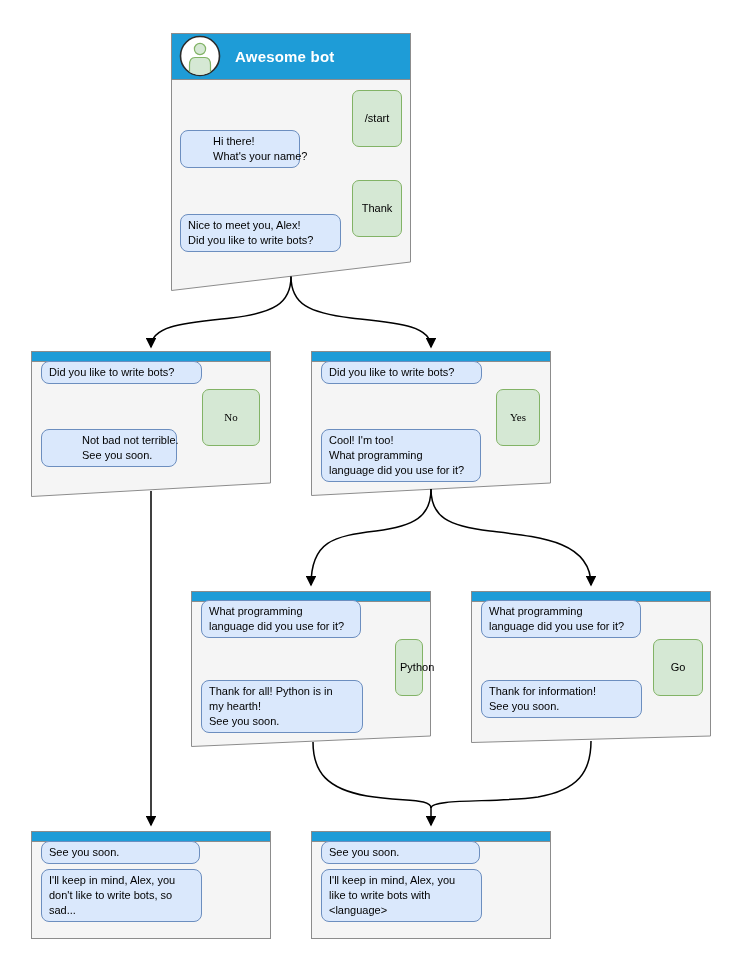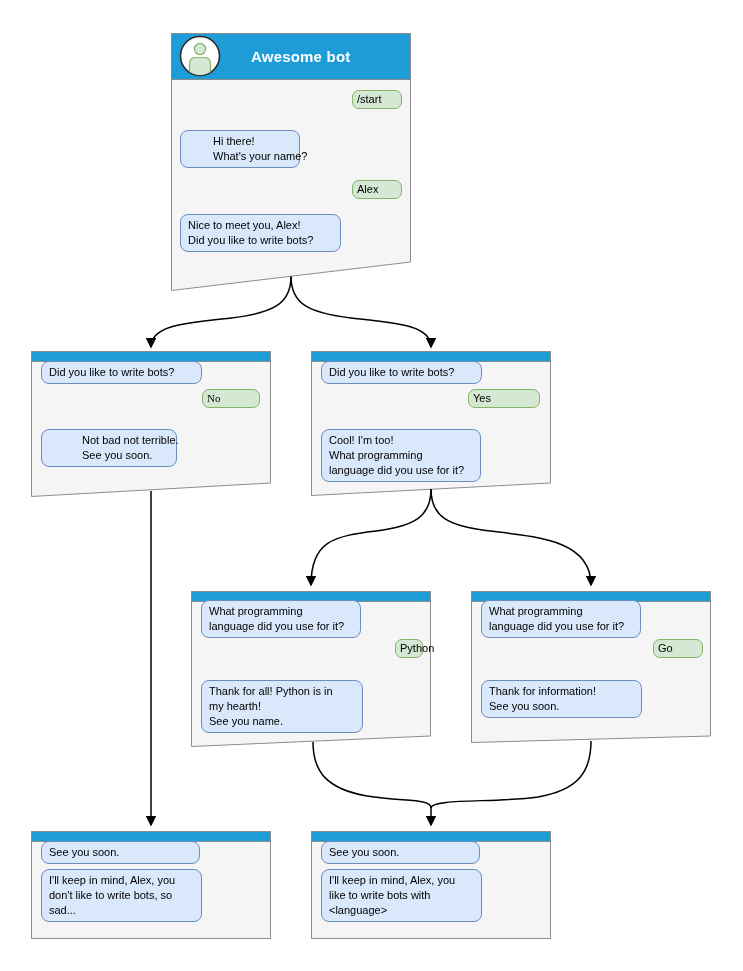--- a/index.html
+++ b/index.html
@@ -6,39 +6,39 @@
   #canvas {
     position:relative; width:743px; height:971px;
     background:#ffffff; overflow:hidden;
     font-family:"Liberation Sans", sans-serif;
     color:#000;
   }
   .window { position:absolute; width:240px; }
   .frame { position:absolute; left:0; top:0; }
   .titlebar {
     position:absolute; left:0; top:0; width:240px; height:46px;
-    display:flex; align-items:center;gap:16px;
+    display:flex; align-items:center;
   }
   .avatar { margin-left:8px; flex:0 0 auto; }
   .win-title {
     margin-left:14px; color:#ffffff; font-weight:bold; font-size:15px;
     letter-spacing:0.2px;
   }
   .bubble {
     position:absolute; box-sizing:border-box;
     font-size:11px; line-height:1.35; white-space:pre;
     border-radius:8px;
   }
   .bubble.bot {
     background:var(--incoming-fill); border:1px solid var(--incoming-border);
     padding:3px 7px;
   }
   .bubble.user {
     background:var(--outgoing-fill); border:1px solid var(--outgoing-border);
-    padding:1px 4px; text-align:left; border-radius:7px;
+    padding:20px 4px; text-align:center; border-radius:7px;
   }
   #connectors { position:absolute; left:0; top:0; pointer-events:none; }
   #connectors path { fill:none; stroke:var(--connector); stroke-width:1.5px; }
 </style>
 </head>
 <body>
 
 <div id="canvas">
 
   <div class="window" style="left:171px; top:33px; height:258px;">
@@ -57,21 +57,21 @@
         <g clip-path="url(#avclip)">
           <circle cx="21" cy="14" r="5.6" style="fill:var(--outgoing-fill); stroke:var(--outgoing-border); stroke-width:1.2"></circle>
           <path d="M10.5,41 L10.5,30 Q10.5,22.5 16,22.5 L26,22.5 Q31.5,22.5 31.5,30 L31.5,41 Z" style="fill:var(--outgoing-fill); stroke:var(--outgoing-border); stroke-width:1.2"></path>
         </g>
       </svg>
       <span class="win-title">Awesome bot</span>
     </div>
     <div class="bubble user" style="right:9px; top:57px; width:50px;">/start</div>
     <div class="bubble bot" style="left:9px; top:97px; width:120px;padding-left:32px;">Hi there!
 What's your name?</div>
-    <div class="bubble user" style="right:9px; top:147px; width:50px;">Alex</div>
+    <div class="bubble user" style="right:9px; top:147px; width:50px;">Thank</div>
     <div class="bubble bot" style="left:9px; top:181px; width:161px;">Nice to meet you, Alex!
 Did you like to write bots?</div>
   </div>
 
   <div class="window" style="left:31px; top:351px; height:146px;">
     <svg class="frame" width="240" height="146" viewBox="0 0 240 146">
       <polygon points="0.5,0.5 239.5,0.5 239.5,132 0.5,145.5" style="fill:var(--window-fill); stroke:var(--window-border); stroke-width:1"></polygon>
       <rect x="0.5" y="0.5" width="239" height="10" style="fill:var(--header-blue); stroke:var(--window-border); stroke-width:1"></rect>
     </svg>
     <div class="bubble bot" style="left:10px; top:10px; width:161px;">Did you like to write bots?</div>
@@ -79,37 +79,37 @@
     <div class="bubble bot" style="left:10px; top:78px; width:136px;padding-left:40px;">Not bad not terrible.
 See you soon.</div>
   </div>
 
   <div class="window" style="left:311px; top:351px; height:146px;">
     <svg class="frame" width="240" height="146" viewBox="0 0 240 146">
       <polygon points="0.5,0.5 239.5,0.5 239.5,132 0.5,144.5" style="fill:var(--window-fill); stroke:var(--window-border); stroke-width:1"></polygon>
       <rect x="0.5" y="0.5" width="239" height="10" style="fill:var(--header-blue); stroke:var(--window-border); stroke-width:1"></rect>
     </svg>
     <div class="bubble bot" style="left:10px; top:10px; width:161px;">Did you like to write bots?</div>
-    <div class="bubble user" style="right:11px; top:38px; width:72px;">Yes</div>
+    <div class="bubble user" style="right:11px; top:38px; width:44px;font-family:Liberation Serif, serif;">Yes</div>
     <div class="bubble bot" style="left:10px; top:78px; width:160px;">Cool! I'm too!
 What programming
 language did you use for it?</div>
   </div>
 
   <div class="window" style="left:191px; top:591px; height:156px;">
     <svg class="frame" width="240" height="156" viewBox="0 0 240 156">
       <polygon points="0.5,0.5 239.5,0.5 239.5,145 0.5,155.5" style="fill:var(--window-fill); stroke:var(--window-border); stroke-width:1"></polygon>
       <rect x="0.5" y="0.5" width="239" height="10" style="fill:var(--header-blue); stroke:var(--window-border); stroke-width:1"></rect>
     </svg>
     <div class="bubble bot" style="left:10px; top:9px; width:160px;">What programming
 language did you use for it?</div>
     <div class="bubble user" style="right:8px; top:48px; width:28px;">Python</div>
     <div class="bubble bot" style="left:10px; top:89px; width:162px;">Thank for all! Python is in
 my hearth!
-See you name.</div>
+See you soon.</div>
   </div>
 
   <div class="window" style="left:471px; top:591px; height:152px;">
     <svg class="frame" width="240" height="152" viewBox="0 0 240 152">
       <polygon points="0.5,0.5 239.5,0.5 239.5,145 0.5,151.5" style="fill:var(--window-fill); stroke:var(--window-border); stroke-width:1"></polygon>
       <rect x="0.5" y="0.5" width="239" height="10" style="fill:var(--header-blue); stroke:var(--window-border); stroke-width:1"></rect>
     </svg>
     <div class="bubble bot" style="left:10px; top:9px; width:160px;">What programming
 language did you use for it?</div>
     <div class="bubble user" style="right:8px; top:48px; width:50px;margin-left:24px;">Go</div>

